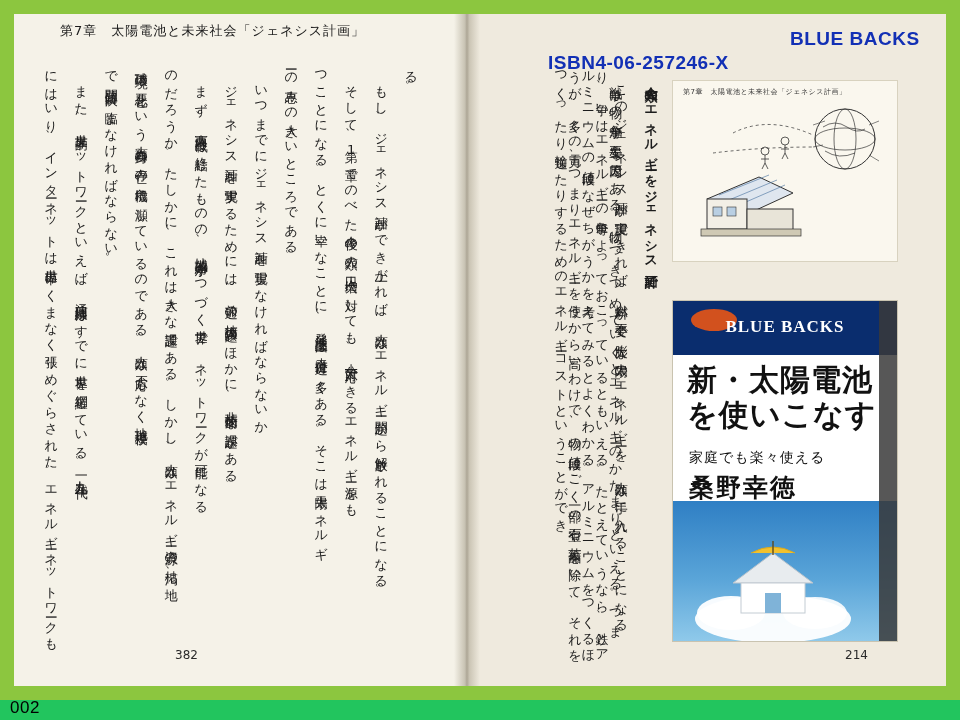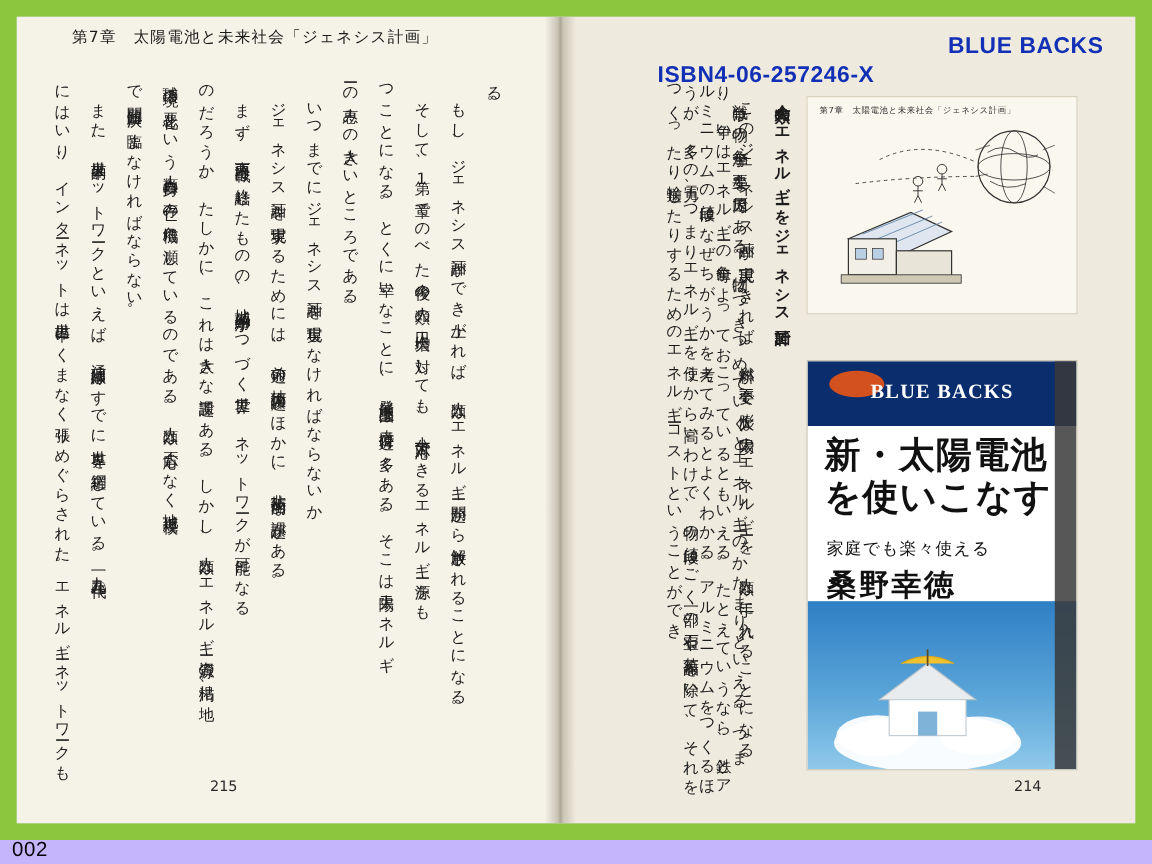--- a/index.html
+++ b/index.html
@@ -12,21 +12,21 @@
     height: 720px;
     font-family: "Liberation Sans", sans-serif;
     overflow: hidden;
     position: relative;
   }
 
   
   .slide {
     position: absolute;
     inset: 0;
-    background: #c4b5fd;
+    background: #22c55e;
   }
   .frame-top, .frame-bottom, .frame-left, .frame-right {
     position: absolute;
     background: #8cc63f;
   }
   .frame-top    { left: 0;  top: 0;    width: 960px; height: 14px; }
   .frame-bottom { left: 0;  top: 686px;width: 960px; height: 14px; }
   .frame-left   { left: 0;  top: 0;    width: 14px;  height: 700px; }
   .frame-right  { left: 946px; top: 0; width: 14px;  height: 700px; }
 
@@ -273,21 +273,21 @@
   <div class="vcol c5">ーの恵みの大きいところである。</div>
   <div class="vcol c6">　いつまでにジェネシス計画を実現しなければならないか</div>
   <div class="vcol c7">　ジェネシス計画を実現するためには、前述の技術課題のほかに、非技術的な課題がある。</div>
   <div class="vcol c8">　まず、東西冷戦は終結したものの、地域的紛争がつづく世界で、ネットワークが可能になる</div>
   <div class="vcol c9">のだろうか。たしかに、これは大きな課題である。しかし、人類はエネルギー資源の枯渇、地</div>
   <div class="vcol c10">球環境の悪化という人類自身の存亡の危機に瀕しているのである。人類は否応もなく地球規模</div>
   <div class="vcol c11">で問題解決に臨まなければならない。</div>
   <div class="vcol c12">　また、世界的ネットワークといえば、通信回線はすでに世界を網羅している。一九九〇年代</div>
   <div class="vcol c13">にはいり、インターネットは世界中にくまなく張りめぐらされた。エネルギーネットワークも</div>
 
-  <div class="page-num page-num-left">215</div>
+  <div class="page-num page-num-left">382</div>
 
   <div class="vcol r1 bold">　全人類のエネルギーをジェネシス計画で</div>
   <div class="vcol r2">　このジェネシス計画が実現できれば、燃料が不要で膨大な太陽のエネルギーを、人類は手に入れることになる。</div>
   <div class="vcol r4">　戦争は物の争奪が主要な原因である。物はつきつめていくとエネルギーのかたまりといえる。つまり、争いはエネルギーの争奪によっておこっているともいえる。たとえていうなら、鉄とアルミニウムの値段はなぜちがうかを考えてみるとよくわかる。アルミニウムをつくるほうが、多くの電力、つまりエネルギーを使うから高いわけで、物の値段はごく一部の宝石や芸術品を除いて、それをつくったり輸送したりするためのエネルギーコストということができ</div>
 
   <div class="page-num page-num-right">214</div>
 
   <div class="illus">
     <div class="illus-head">第7章　太陽電池と未来社会「ジェネシス計画」</div>
     <svg width="224" height="180" viewBox="0 0 224 180">

